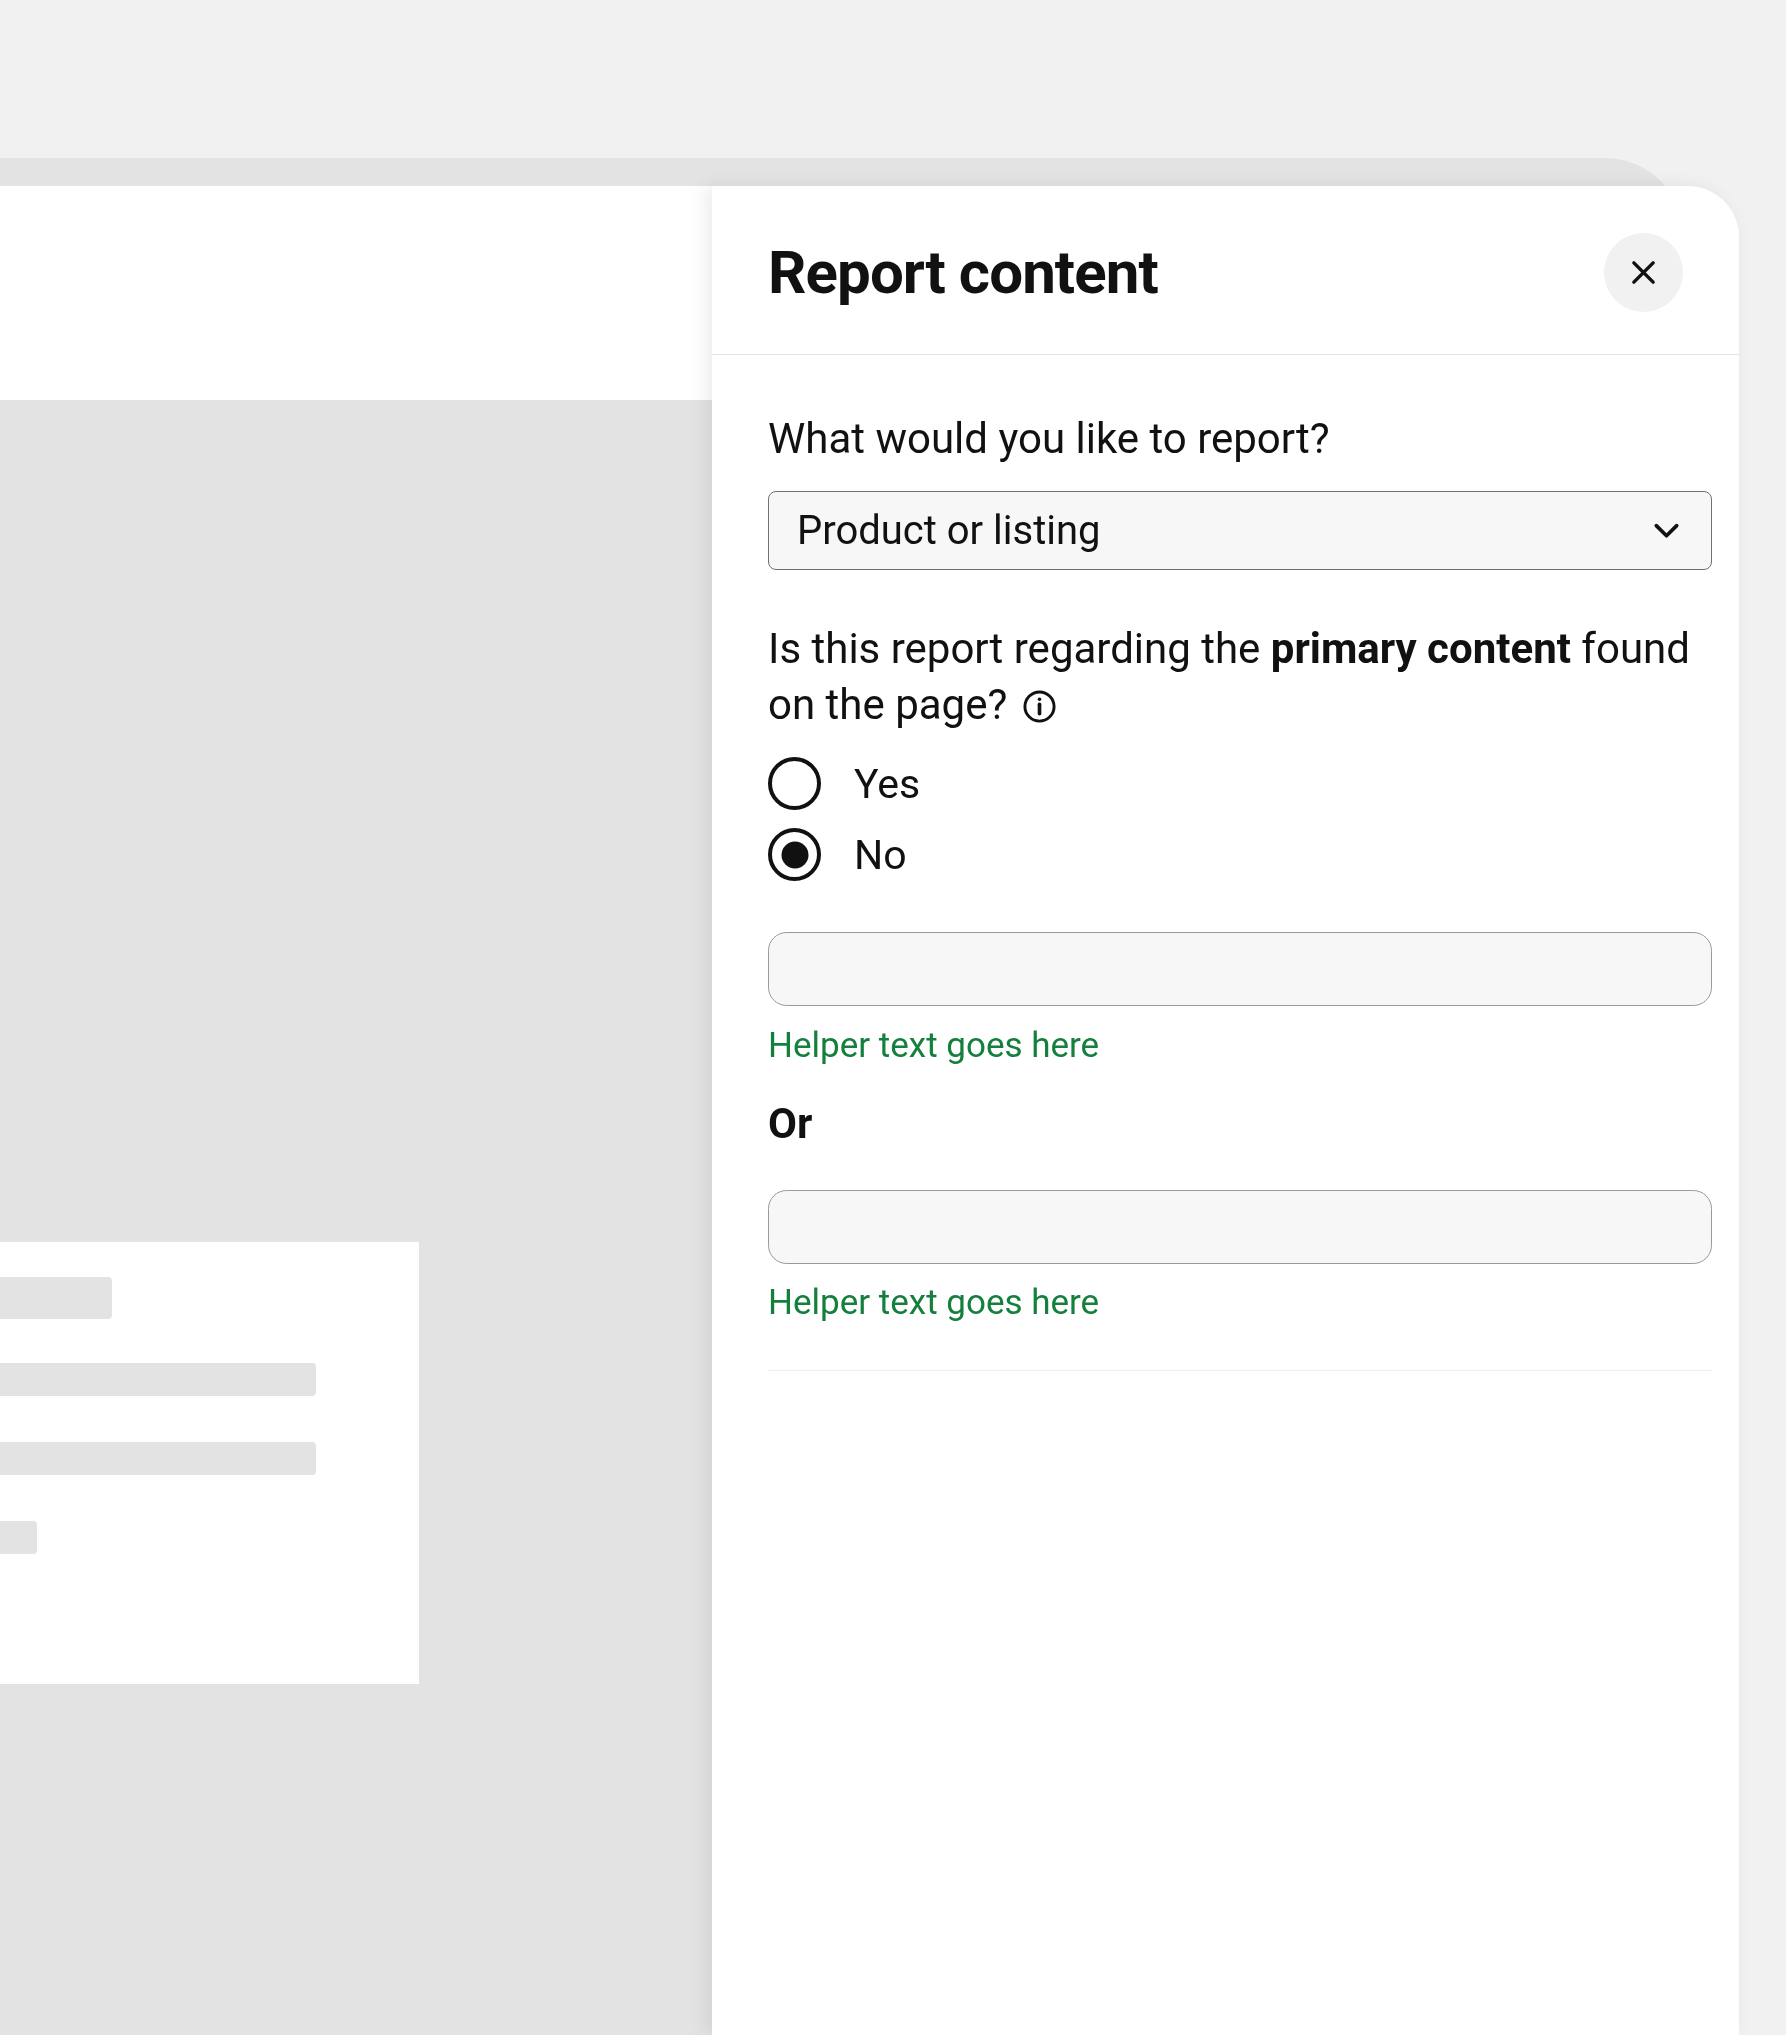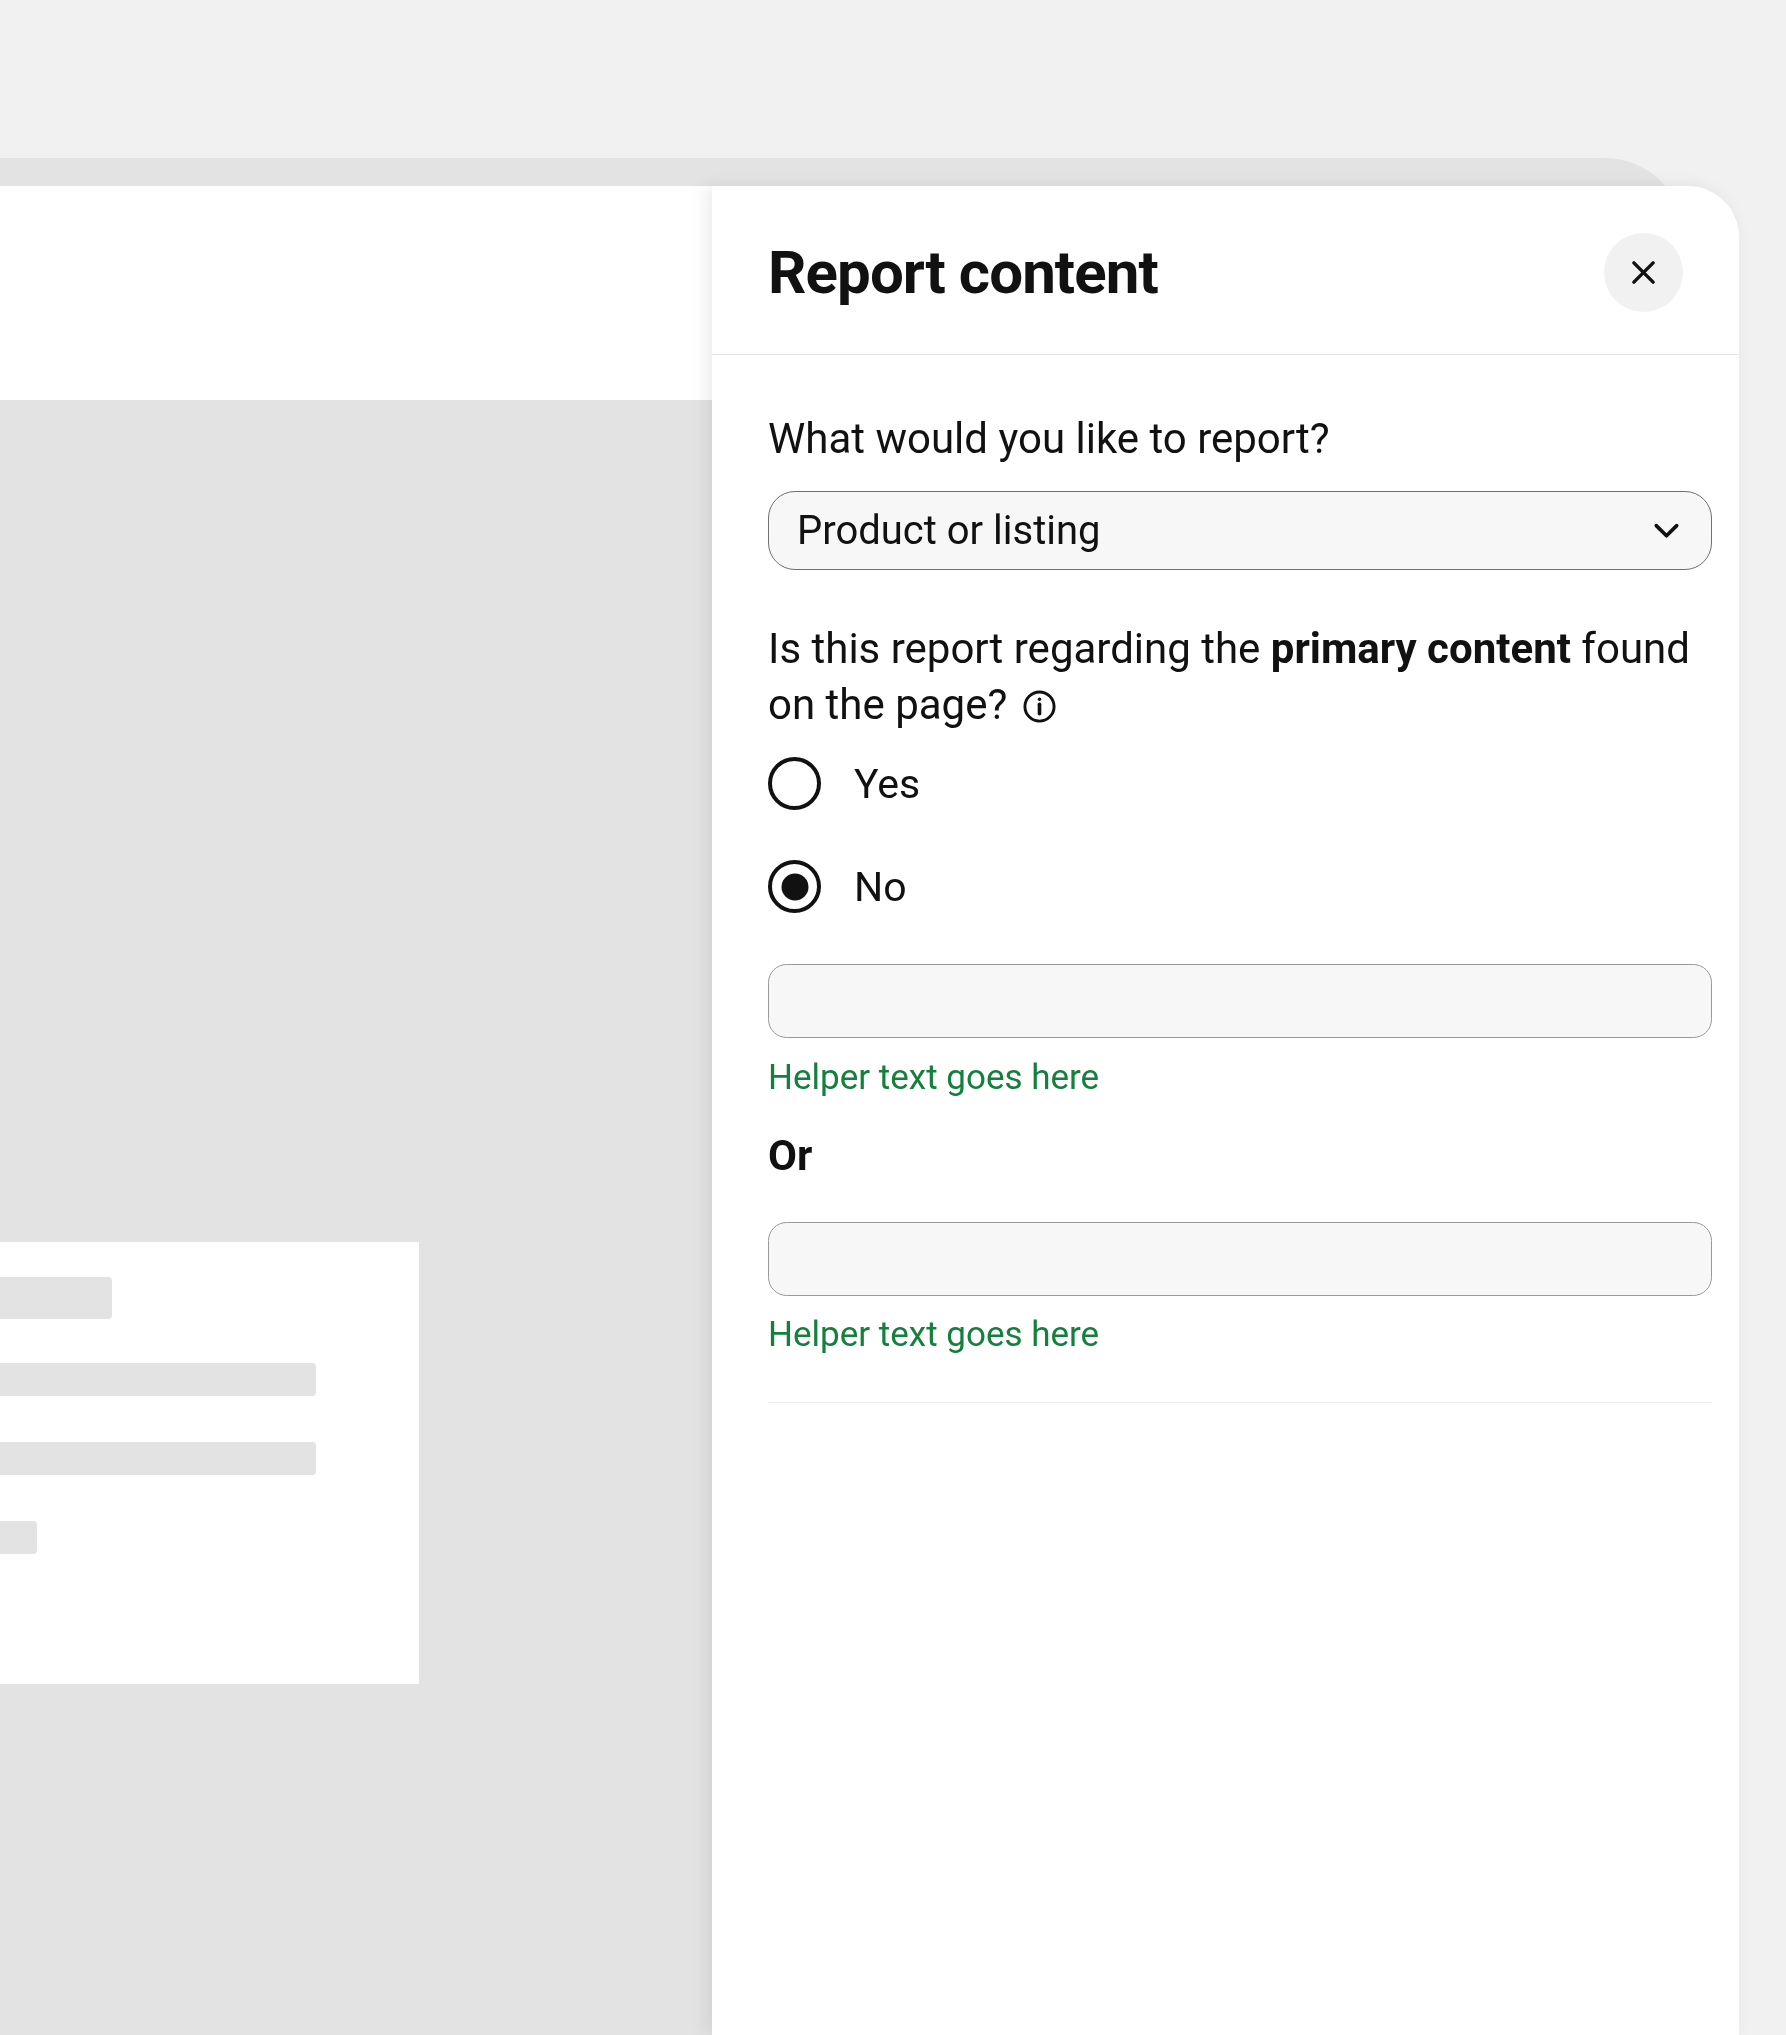--- a/index.html
+++ b/index.html
@@ -124,42 +124,42 @@
       top: -1.9px;
     }
     .select-wrap {
       position: relative;
       width: 100%;
     }
     .select {
       width: 100%;
       height: 79px;
       border: 1.4px solid #707070;
-      border-radius: 27px;
+      border-radius: 8px;
       background: #f7f7f7;
       padding: 0 51px 0 28px;
       font-size: 40px;
       color: #111;
       display: flex;
       align-items: center;
       cursor: pointer;
     }
     .chevron {
       position: absolute;
       right: 28px;
       top: 50%;
       transform: translateY(-50%);
       width: 35px;
       height: 35px;
       pointer-events: none;
     }
     .radio-group {
       display: flex;
       flex-direction: column;
-      gap: 50px;
+      gap: 18px;
     }
     .radio-option {
       display: flex;
       align-items: center;
       gap: 33px;
       cursor: pointer;
     }
     .radio-circle {
       width: 53px;
       height: 53px;

